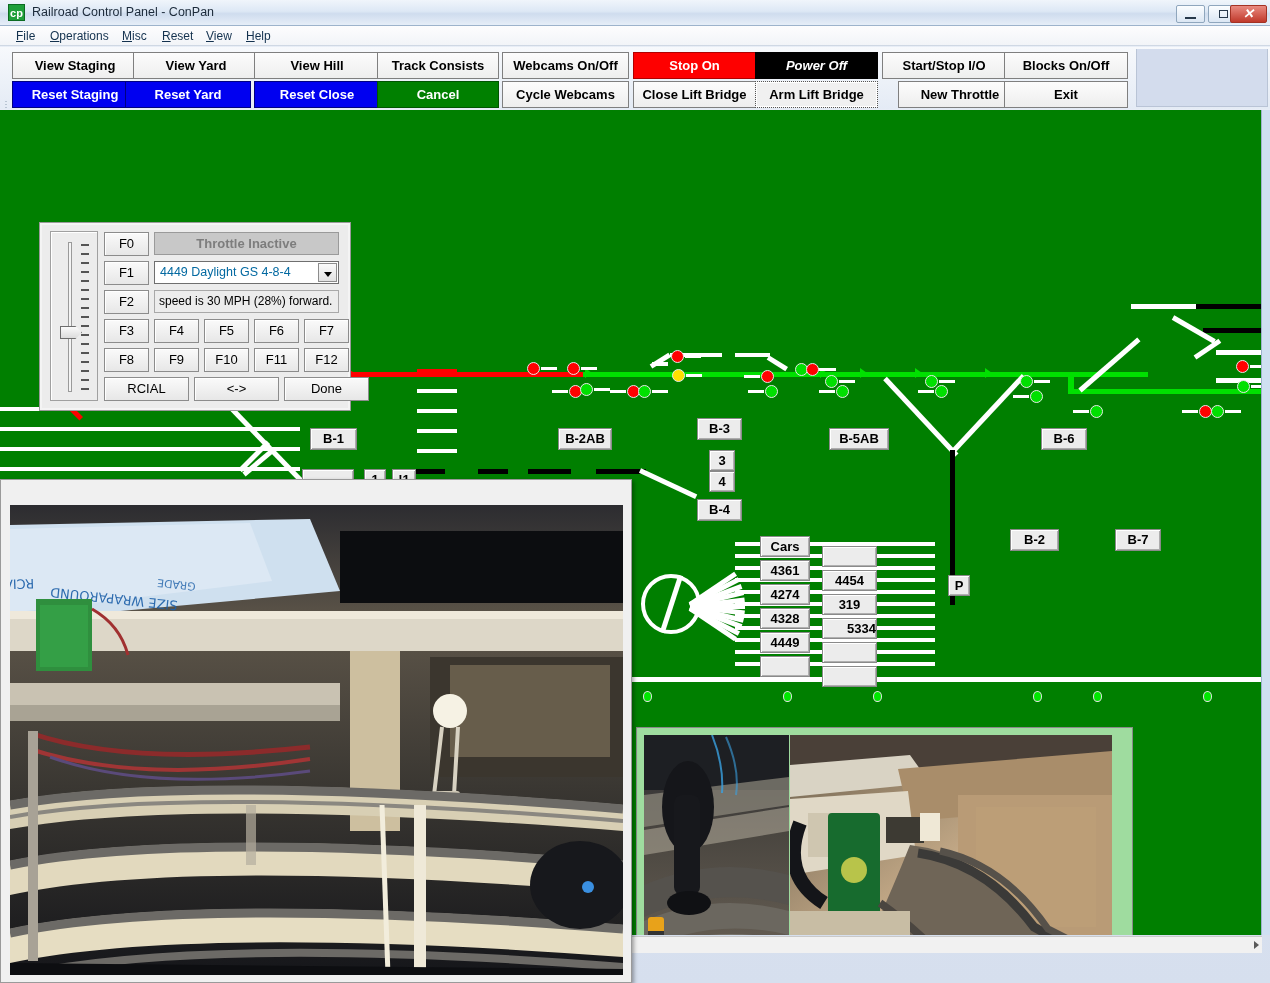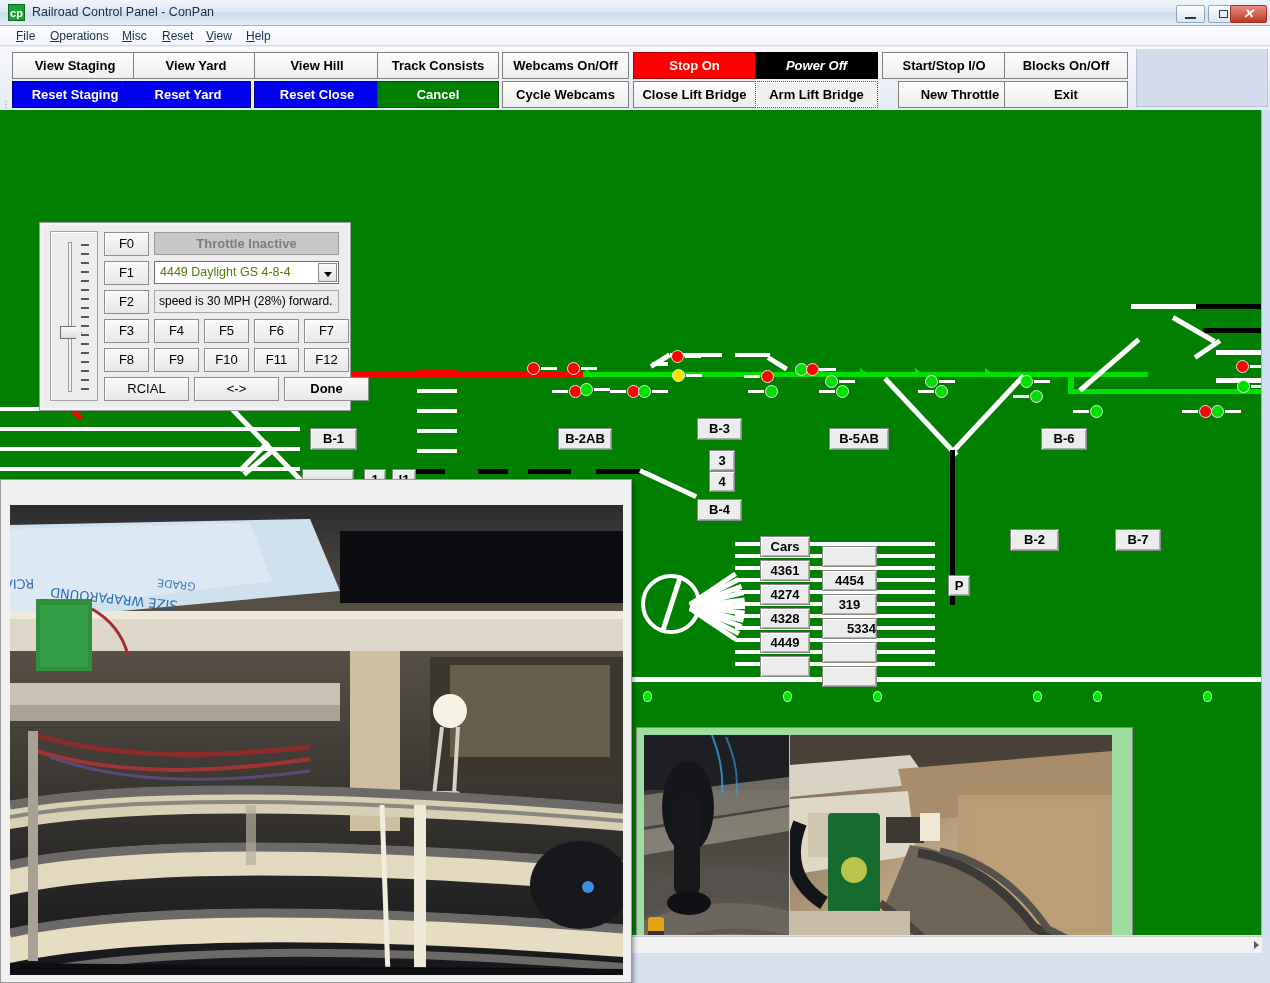--- a/index.html
+++ b/index.html
@@ -103,21 +103,21 @@
      clip-path:polygon(0 0,70% 0,100% 50%,70% 100%,0 100%); }
   .fb { position:absolute; height:24px; background:linear-gradient(#fafafa,#e7e7e7);
      border:1px solid #8c8c8c; box-shadow:inset 1px 1px 0 #fff;
      font-size:13px; color:#000; text-align:center; line-height:22px;
      font-family:"Liberation Sans",sans-serif; }
   #thr-status { position:absolute; left:112px; top:7px; width:185px; height:23px;
      background:#c8c8c8; border:1px solid #9a9a9a; color:#7d7d7d;
      font-size:13px; font-weight:bold; text-align:center; line-height:21px; }
   #thr-select { position:absolute; left:112px; top:36px; width:185px; height:23px;
      background:#fff; border:1px solid #6f6f6f; font-size:12.5px; line-height:21px;
-     padding-left:5px; color:#4d7c0f; }
+     padding-left:5px; color:#0369a1; }
   #thr-select .arw { position:absolute; right:1px; top:1px; width:19px; height:19px;
      background:linear-gradient(#fafafa,#e2e2e2); border:1px solid #8c8c8c; }
   #thr-select .arw::after { content:""; position:absolute; left:5px; top:8px;
      border-left:4px solid transparent; border-right:4px solid transparent;
      border-top:5px solid #000; }
   #thr-speed { position:absolute; left:112px; top:65px; width:185px; height:23px;
      background:#ececec; border:1px solid #a8a8a8; font-size:12px; line-height:21px;
      padding-left:4px; color:#000; }
 
   
@@ -435,21 +435,21 @@
           <div class="fb" style="left: 162px; top: 94px; width: 45px;">F5</div>
           <div class="fb" style="left: 212px; top: 94px; width: 45px;">F6</div>
           <div class="fb" style="left: 262px; top: 94px; width: 45px;">F7</div>
           <div class="fb" style="left: 62px; top: 123px; width: 45px;">F8</div>
           <div class="fb" style="left: 112px; top: 123px; width: 45px;">F9</div>
           <div class="fb" style="left: 162px; top: 123px; width: 45px;">F10</div>
           <div class="fb" style="left: 212px; top: 123px; width: 45px;">F11</div>
           <div class="fb" style="left: 262px; top: 123px; width: 45px;">F12</div>
           <div class="fb" style="left: 62px; top: 152px; width: 85px;">RCIAL</div>
           <div class="fb" style="left: 152px; top: 152px; width: 85px;">&lt;-&gt;</div>
-          <div class="fb" style="left: 242px; top: 152px; width: 85px; font-weight: bold;">Done</div>
+          <div class="fb" style="left: 242px; top: 152px; width: 85px;">Done</div>
         </div>
     </div>
 
     <div id="camstrip"></div>
     <div class="cam" id="cam1">
       <svg width="145" height="247" viewBox="0 0 145 247" preserveAspectRatio="none">
         <defs>
           <linearGradient id="c1bg" x1="0" y1="0" x2="0" y2="1">
             <stop offset="0" stop-color="#2a2a30"></stop>
               <stop offset=".4" stop-color="#4a4640"></stop>

